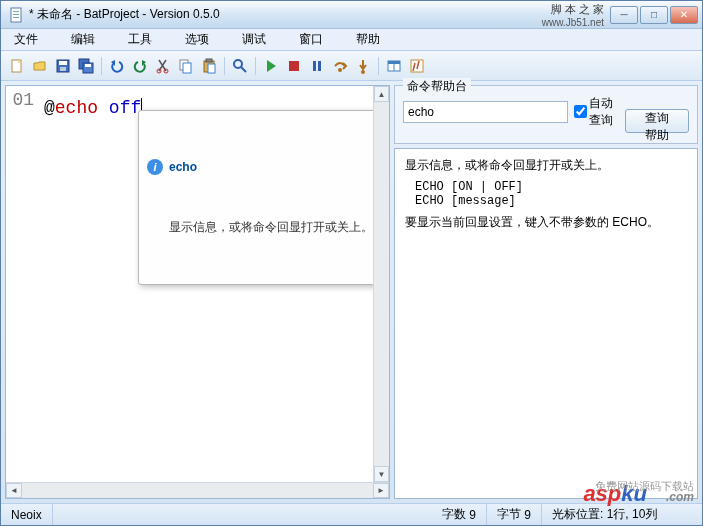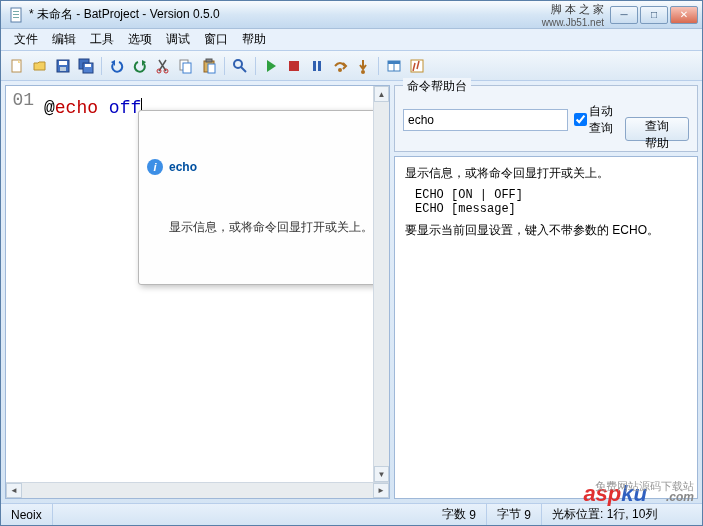--- a/index.html
+++ b/index.html
@@ -10,21 +10,21 @@
   .titlebar { height: 28px; display: flex; align-items: center; padding: 0 4px; background: linear-gradient(to bottom, #f8fbfe 0%, #d6e6f5 50%, #c3d9ef 100%); border-bottom: 1px solid #a8c0db; }
   .titlebar .doc-icon { width: 16px; height: 16px; margin: 0 4px; }
   .titlebar .title { flex: 1; font-size: 12px; color: #000; }
   .titlebar .right-label { color: #333; font-size: 11px; margin-right: 6px; text-align: right; }
   .titlebar .right-label > div:last-child { color: #555; font-size: 10px; }
   .win-buttons { display: flex; gap: 2px; }
   .win-btn { width: 28px; height: 18px; border: 1px solid #7a9abd; border-radius: 2px; background: linear-gradient(to bottom,#f0f6fc,#c9ddf0); display:flex; align-items:center; justify-content:center; font-size:10px; color:#2a4a6e; cursor: pointer; }
   .win-btn.close { background: linear-gradient(to bottom,#f8c4b8,#d86a50); color:#fff; }
 
   
-  .menubar { height: 22px; display: flex; align-items: center; padding: 0 6px; gap: 0; background: #e8f1fb; border-bottom: 1px solid #b8ceea; }
+  .menubar { height: 22px; display: flex; align-items: center; padding: 0 6px; gap: 19px; background: #e8f1fb; border-bottom: 1px solid #b8ceea; }
   .menubar .menu { padding: 2px 7px; color: #000; cursor: default; }
 
   
   .toolbar { height: 30px; display: flex; align-items: center; padding: 2px 6px; gap: 3px; background: linear-gradient(to bottom,#f2f7fc,#dce9f5); border-bottom: 1px solid #b8ceea; }
   .tb-btn { width: 20px; height: 20px; display: flex; align-items: center; justify-content: center; border-radius: 2px; cursor: pointer; }
   .tb-sep { width: 1px; height: 18px; background: #b8ceea; margin: 0 2px; }
 
   
   .main { flex: 1; display: flex; padding: 4px; gap: 4px; min-height: 0; }
   .editor-pane { flex: 1; display: flex; flex-direction: column; border: 1px solid #9fb8d8; background: #fff; position: relative; }
@@ -44,21 +44,21 @@
   .hscroll .right { margin-left:auto; }
 
   
   .tooltip { position: absolute; left: 96px; top: 24px; width: 240px; background: #fefefe; border: 1px solid #b8b8b8; border-radius: 3px; box-shadow: 2px 2px 6px rgba(0,0,0,0.25); padding: 6px 8px; font-family: Tahoma, sans-serif; }
   .tooltip .tt-head { display: flex; align-items: center; gap: 6px; font-size: 12px; color: #0050a0; font-weight: bold; }
   .tooltip .tt-body { font-size: 12px; color: #333; margin-top: 2px; margin-left: 22px; }
   .info-icon { width:16px; height:16px; border-radius:50%; background:#3d8fe6; color:#fff; display:inline-flex; align-items:center; justify-content:center; font-weight:bold; font-style:italic; font-size:11px; }
 
   
   .help-pane { width: 304px; display:flex; flex-direction:column; gap:4px; }
-  .fieldset { border: 1px solid #b0c2da; padding: 8px 8px 10px; background: #f0f5fb; position: relative; }
+  .fieldset { border: 1px solid #b0c2da; padding: 0 8px 10px; background: #f0f5fb; position: relative; }
   .fieldset .legend { position:absolute; top:-8px; left:8px; background:#f0f5fb; padding:0 4px; font-size:12px; color:#000; }
   .help-row { display:flex; align-items:center; gap:6px; margin-top:4px; }
   .help-row input[type=text] { flex:1; height:22px; border:1px solid #9fb8d8; padding:0 4px; font-size:12px; background:#fff; }
   .help-row label { font-size:12px; display:flex; align-items:center; gap:2px;justify-content:space-between; }
   .help-row button { height:24px; padding: 0 14px; background: linear-gradient(to bottom,#f8fbfe,#dce9f5); border:1px solid #8aa6c8; border-radius:3px; font-size:12px; cursor:pointer;margin-top:19px; }
   .help-content { flex:1; border:1px solid #9fb8d8; background:#fff; padding:8px 10px; font-size:12px; color:#000; overflow:auto; }
   .help-content .mono { font-family: "Courier New", monospace; margin:6px 0 6px 10px; white-space:pre; }
 
   
   .statusbar { height: 22px; display:flex; align-items:center; background: linear-gradient(to bottom,#e8f1fb,#d4e4f4); border-top:1px solid #b8ceea; font-size:12px; }

